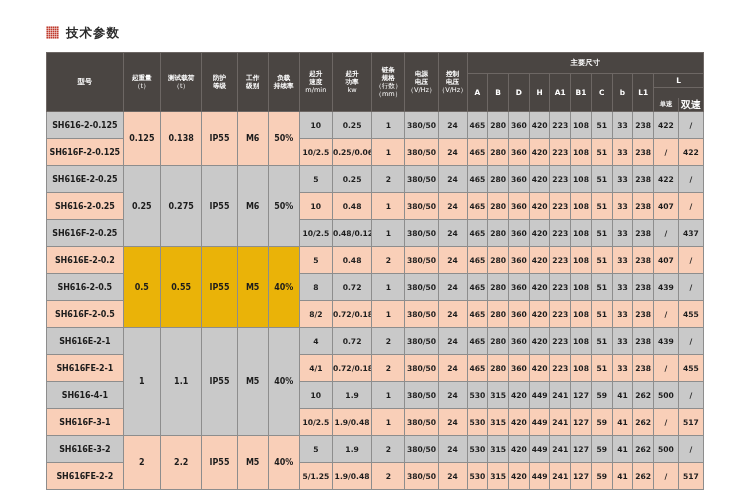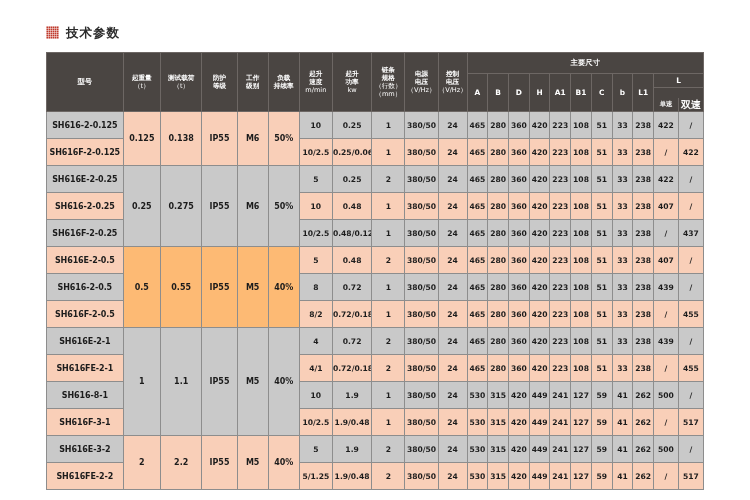--- a/index.html
+++ b/index.html
@@ -48,21 +48,21 @@
     font-size:7.4px;
   }
   thead th.tall{height:50px;}
   thead th .sub{display:block;font-size:6.6px;font-weight:bold;}
   thead th .u{display:block;font-size:6.6px;font-weight:normal;}
 
   tbody td{height:26px;color:#1c1c1c;font-weight:bold;font-size:7.6px;}
   tbody tr.gray td{background:#c9c9c9;}
   tbody tr.peach td{background:#f9cfb8;}
   tbody tr.gray td.inv{background:#f9cfb8;margin-top:36px;}
-  tbody tr.peach td.inv{background:#fdba74;}
+  tbody tr.peach td.inv{background:#eab308;}
 
   td.model{text-align:center;font-size:8px;letter-spacing:-.1px;}
   td.grp{font-size:8px;}
 
   
   col.c-model{width:74px;}
   col.c-cap{width:36px;}
   col.c-load{width:40px;}
   col.c-ip{width:34px;}
   col.c-work{width:30px;}
@@ -281,21 +281,21 @@
             <td>420</td>
             <td>223</td>
             <td>108</td>
             <td>51</td>
             <td>33</td>
             <td>238</td>
             <td>/</td>
             <td>437</td>
           </tr>
           <tr class="peach">
-            <td class="model">SH616E-2-0.5</td>
+            <td class="model">SH616E-2-0.2</td>
             <td class="grp inv" rowspan="3">0.5</td>
             <td class="grp inv" rowspan="3">0.55</td>
             <td class="grp inv" rowspan="3">IP55</td>
             <td class="grp inv" rowspan="3">M5</td>
             <td class="grp inv" rowspan="3">40%</td>
             <td>5</td>
             <td>0.48</td>
             <td>2</td>
             <td>380/50</td>
             <td>24</td>
@@ -386,21 +386,21 @@
             <td>420</td>
             <td>223</td>
             <td>108</td>
             <td>51</td>
             <td>33</td>
             <td>238</td>
             <td>/</td>
             <td>455</td>
           </tr>
           <tr class="gray">
-            <td class="model">SH616-8-1</td>
+            <td class="model">SH616-4-1</td>
             <td>10</td>
             <td>1.9</td>
             <td>1</td>
             <td>380/50</td>
             <td>24</td>
             <td>530</td>
             <td>315</td>
             <td>420</td>
             <td>449</td>
             <td>241</td>

